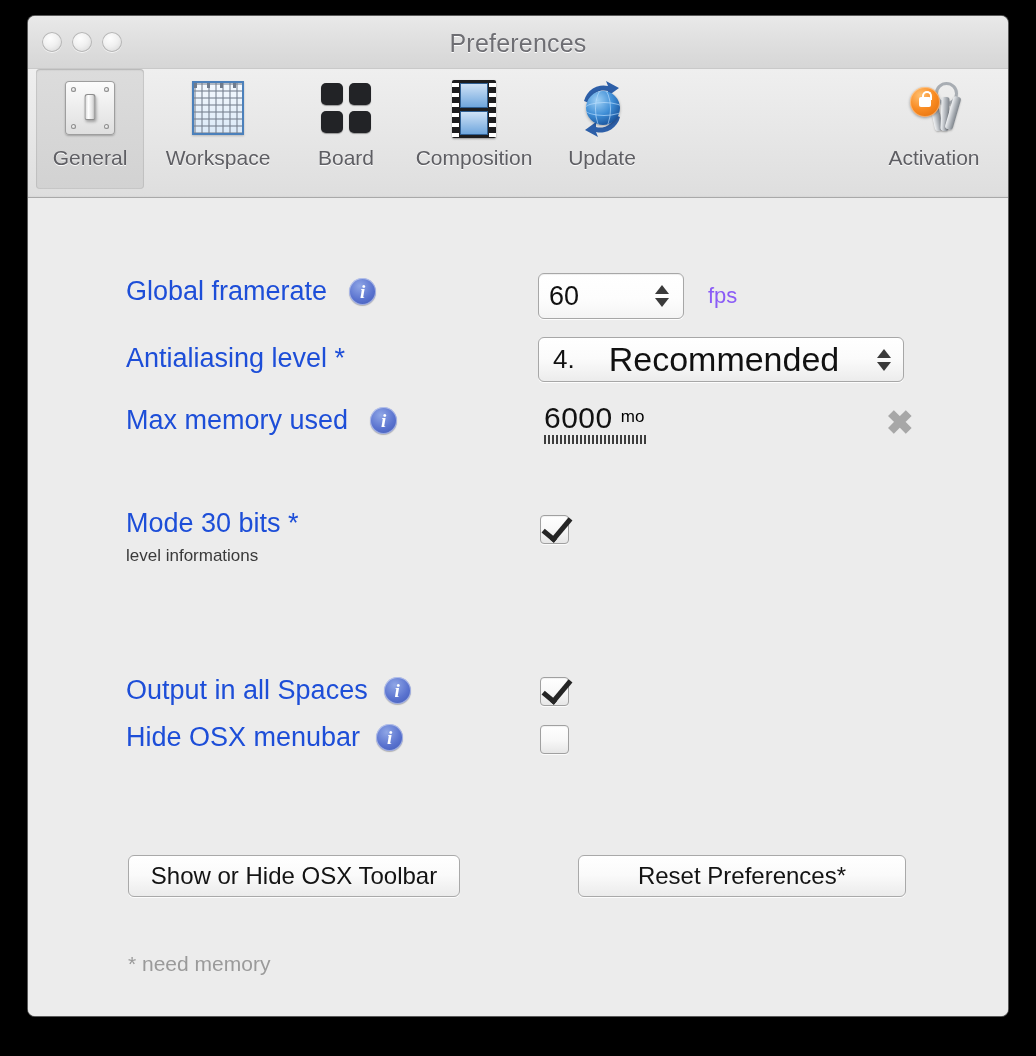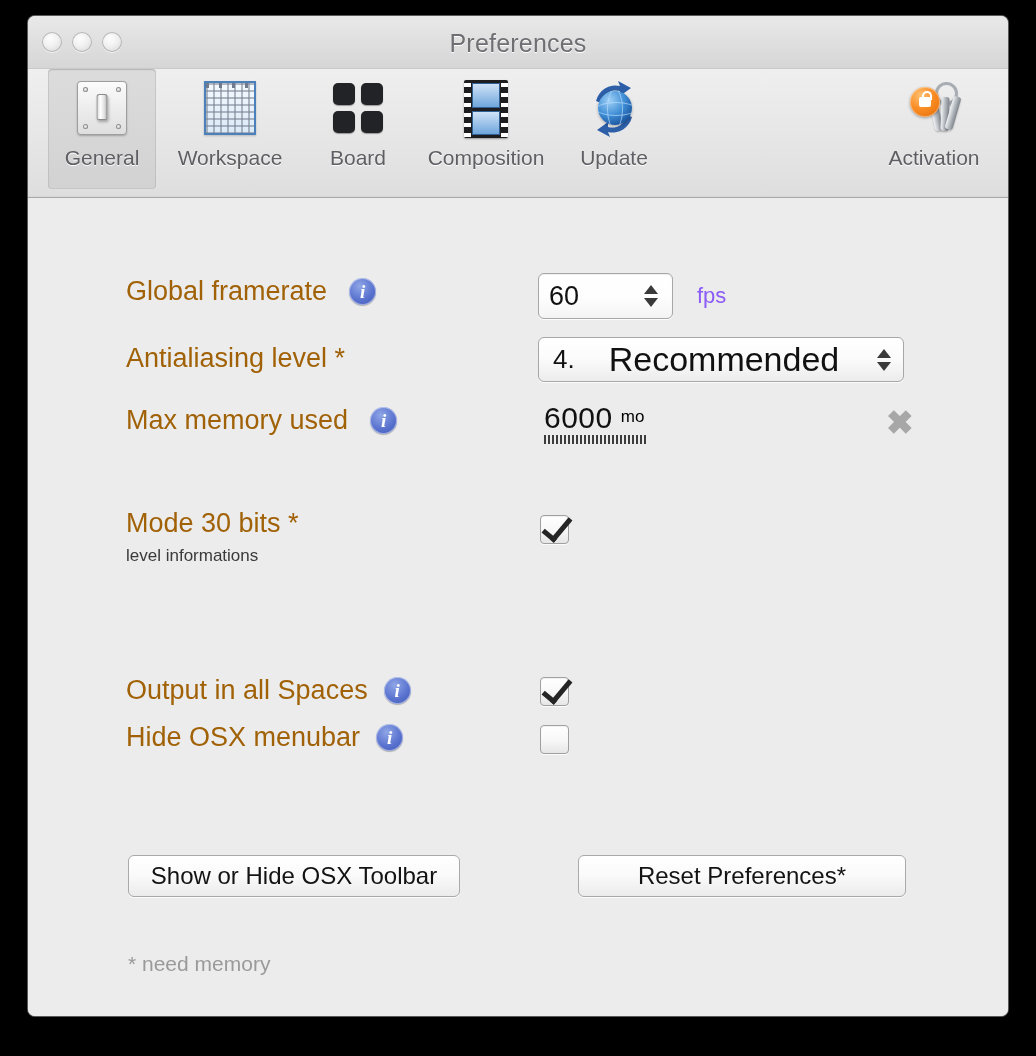--- a/index.html
+++ b/index.html
@@ -70,21 +70,21 @@
     height: 128px;
     background: linear-gradient(to bottom, #efefef 0%, #e6e6e6 55%, #dedede 100%);
     border-bottom: 1px solid #a9a9a9;
     box-shadow: inset 0 -2px 2px -2px rgba(0,0,0,.10);
     padding: 0;
   }
   .tb-items {
     display: flex;
     align-items: flex-start;
     height: 100%;
-    padding-left: 20px;
+    padding-left: 8px;
   }
   .tb-item {
     width: 108px;
     height: 112px;
     padding-top: 8px;
     display: flex;
     flex-direction: column;
     align-items: center;
     justify-content: flex-start;
     border-radius: 4px;
@@ -255,21 +255,21 @@
     background: #ececec;
   }
 
   .row {
     position: absolute;
     display: flex;
     align-items: center;
   }
   .label {
     font-size: 27px;
-    color: #a16207;
+    color: #1d4ed8;
     white-space: nowrap;
   }
   .sublabel {
     font-size: 17px;
     color: #3a3a3a;
   }
   .unit {
     font-size: 22px;
     color: #8b5cf6;
   }
@@ -287,21 +287,21 @@
     font-size: 19px;
     font-style: italic;
     font-family: "Liberation Serif", serif;
     font-weight: bold;
     line-height: 1;
     flex: 0 0 auto;
   }
 
   
   .stepper {
-    width: 135px;
+    width: 146px;
     height: 46px;
     background: linear-gradient(to bottom, #ffffff 0%, #fdfdfd 55%, #f4f4f4 100%);
     border: 1px solid #a7a7a7;
     border-radius: 6px;
     box-shadow: 0 1px 0 rgba(255,255,255,.9), inset 0 1px 1px rgba(0,0,0,.07);
     display: flex;
     align-items: center;
     padding: 0 10px;
     box-sizing: border-box;
     position: relative;

